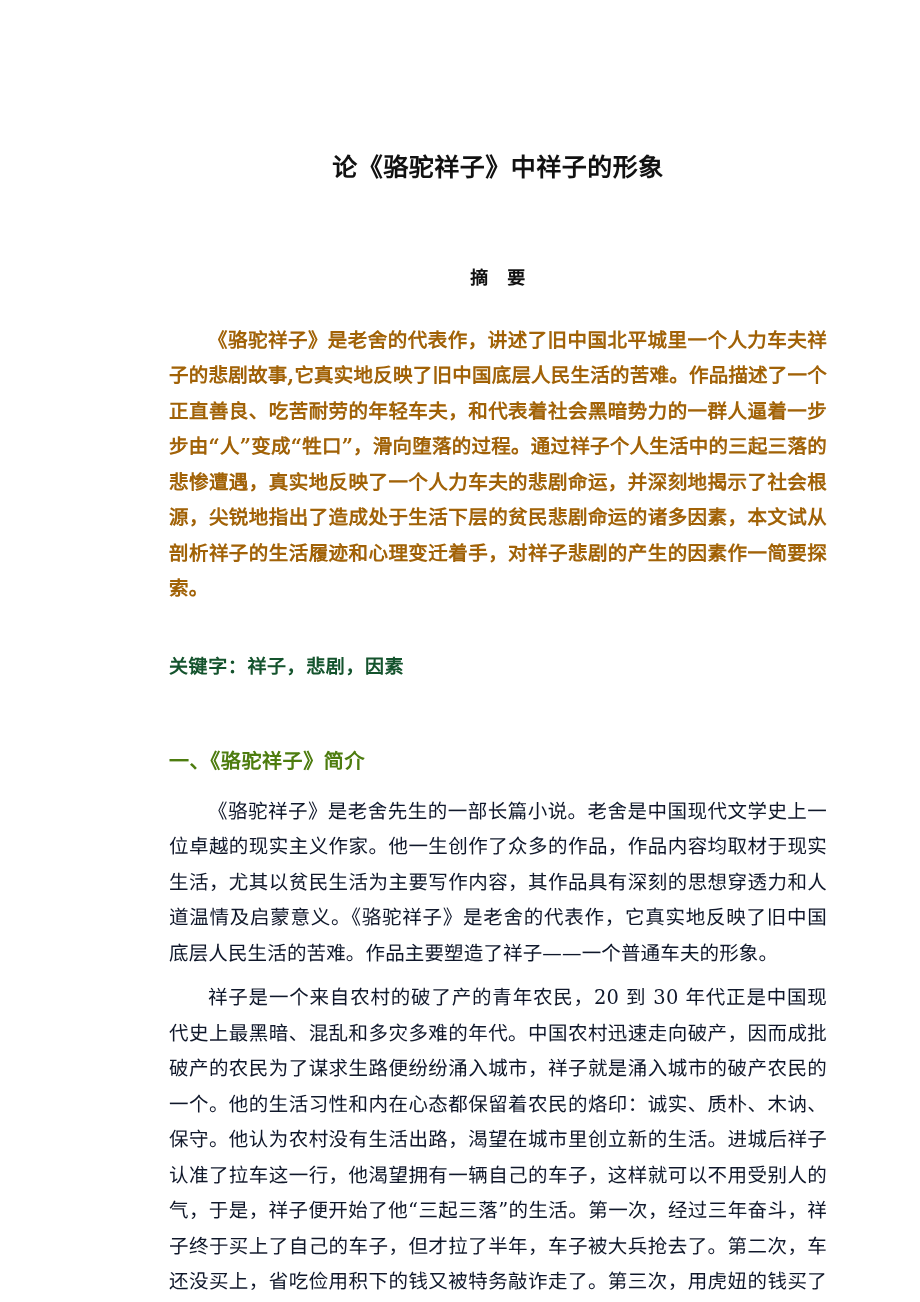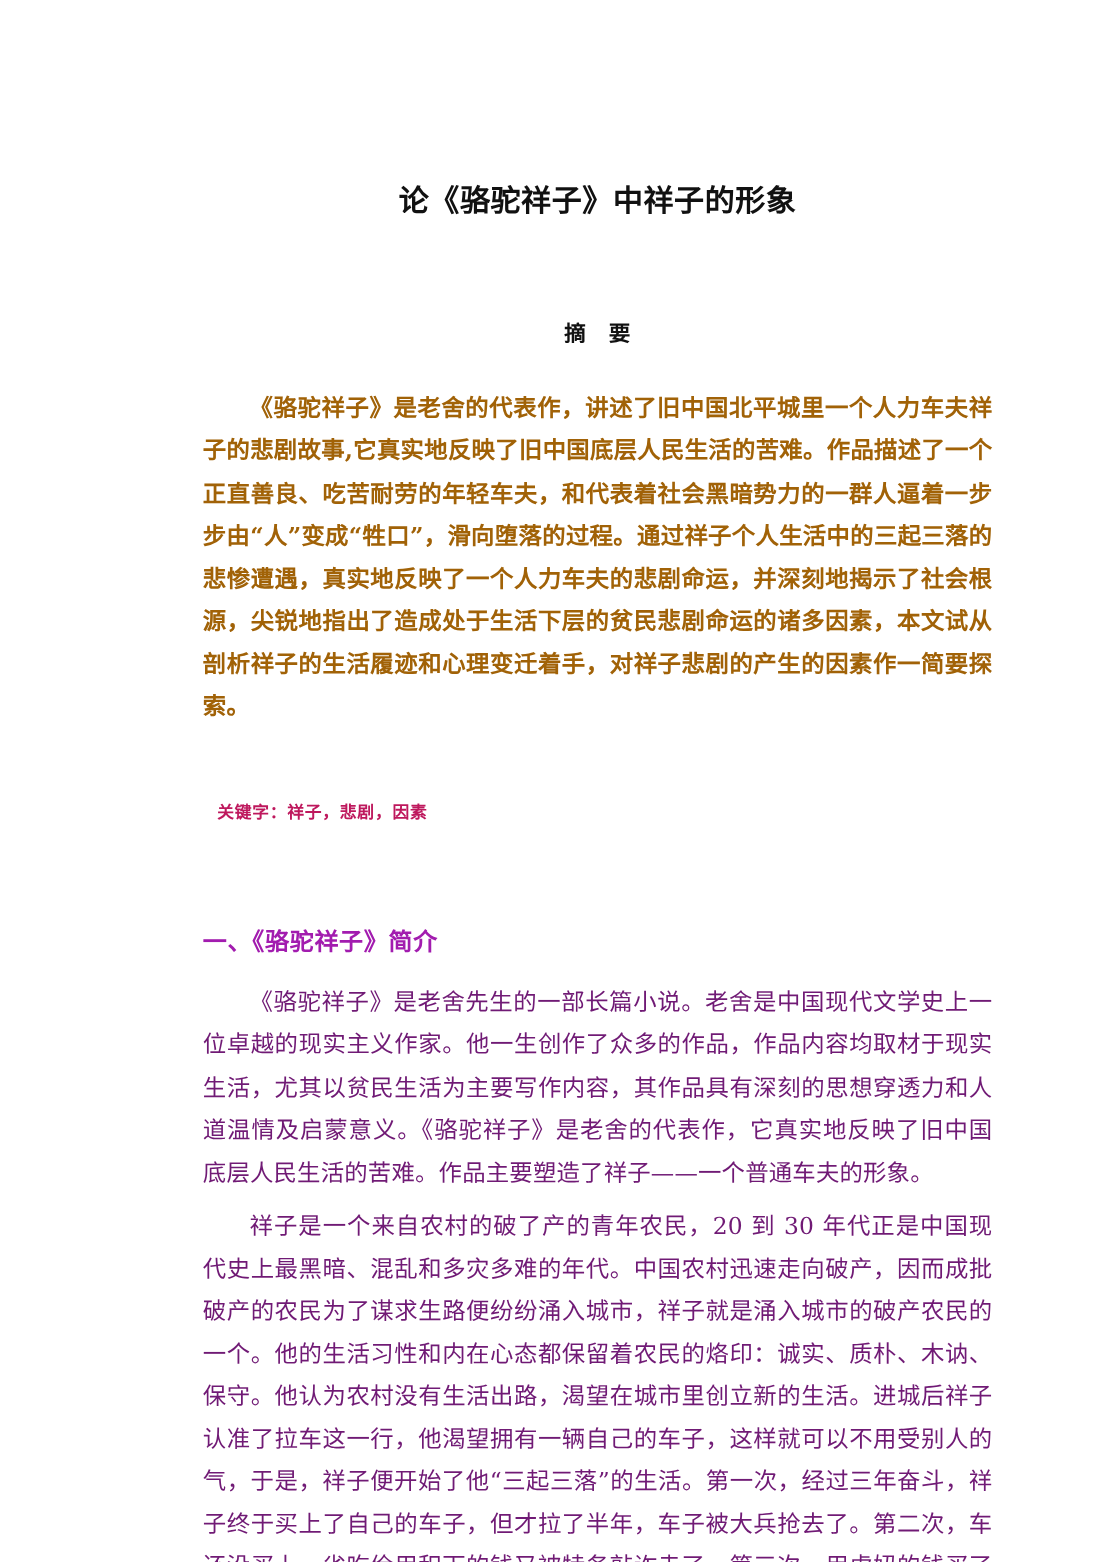--- a/index.html
+++ b/index.html
@@ -59,52 +59,52 @@
     line-height: 35.5px;
     text-align: justify;
     text-justify: inter-ideograph;
     text-indent: 2em;
     letter-spacing: 0.2px;
     color: #a16207;
   }
 
   
   .keywords {
-    margin: 12px;
+    margin: 0;
     padding-top: 42px;
-    font-size: 14px;
+    font-size: 19px;
     font-weight: 700;
     line-height: 35px;
     letter-spacing: 0.6px;
-    color: #be185d;
+    color: #14532d;
   }
 
   
   .section-heading {
     margin: 0;
     padding-top: 60px;
     font-size: 20px;
     font-weight: 700;
     line-height: 34px;
     letter-spacing: 0.6px;
-    color: #a21caf;
+    color: #4d7c0f;
   }
 
   
   .body-para {
     margin: 0;
     padding-top: 16px;
     font-size: 19.5px;
     font-weight: 400;
     line-height: 35.5px;
     text-align: justify;
     text-justify: inter-ideograph;
     text-indent: 2em;
     letter-spacing: 0.15px;
-    color: #701a75;
+    color: #0f172a;
     font-family: "DejaVu Serif", "Liberation Serif", serif;
   }
   .body-para.tight {
     padding-top: 9px;
   }
 </style>
 </head>
 <body>
 
 <div class="page">

